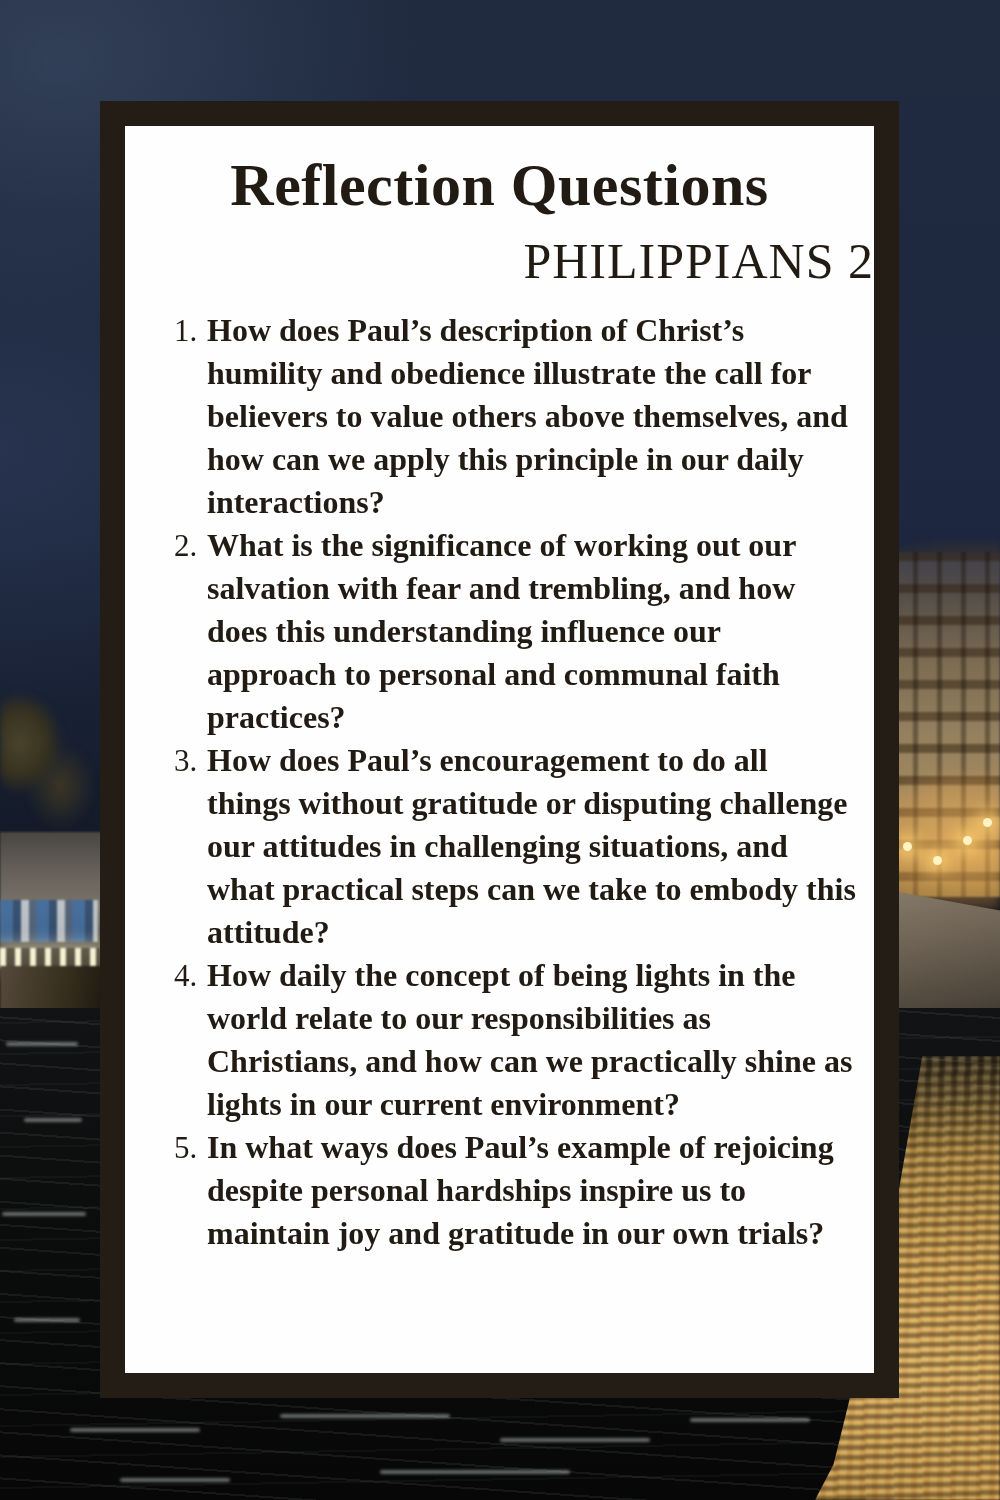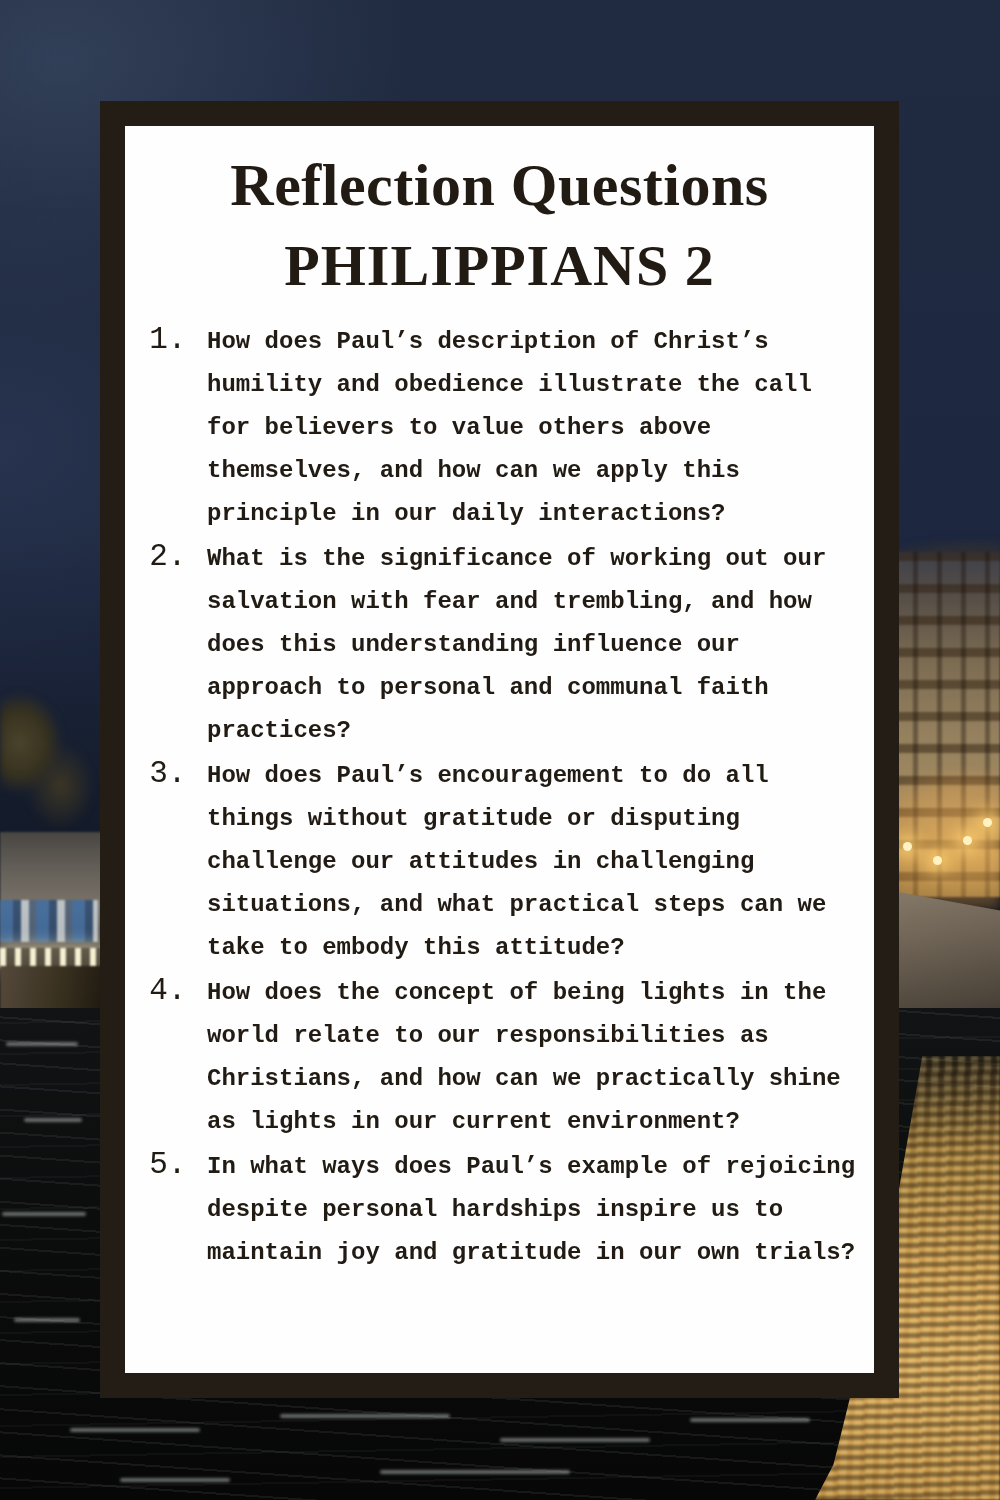--- a/index.html
+++ b/index.html
@@ -98,26 +98,26 @@
     position:absolute;left:100px;top:101px;width:799px;height:1297px;
     box-sizing:border-box;border:25px solid var(--frame);
     background:var(--card-bg);z-index:5;
     color:var(--ink);
   }
   .card-title-1{
     margin-top:26px;text-align:center;font-weight:bold;
     font-size:60px;line-height:1.1;letter-spacing:.5px;
   }
   .card-title-2{
-    margin-top:16px;text-align:center;font-weight:bold;
-    font-size:58px;line-height:1.1;letter-spacing:1px;
+    margin-top:16px;text-align:right;font-weight:normal;
+    font-size:50px;line-height:1.1;letter-spacing:1px;
   }
   .questions{
     margin:20px 18px 0 0;padding-left:80px;
-    font-size:24px;line-height:43px;font-weight:bold;font-family:Liberation Mono, monospace;
+    font-size:32px;line-height:43px;font-weight:bold;
   }
   .questions li{padding-left:2px;}
   .questions li::marker{font-weight:normal;font-size:31px;}
 </style>
 </head>
 <body>
 
 <div class="bg">
   <div class="sky"></div>
 
@@ -151,16 +151,16 @@
   <div class="gold-water"></div>
 </div>
 
 <div class="card">
   <div class="card-title-1">Reflection Questions</div>
   <div class="card-title-2">PHILIPPIANS 2</div>
   <ol class="questions">
     <li>How does Paul’s description of Christ’s humility and obedience illustrate the call for believers to value others above themselves, and how can we apply this principle in our daily interactions?</li>
     <li>What is the significance of working out our salvation with fear and trembling, and how does this understanding influence our approach to personal and communal faith practices?</li>
     <li>How does Paul’s encouragement to do all things without gratitude or disputing challenge our attitudes in challenging situations, and what practical steps can we take to embody this attitude?</li>
-    <li>How does the concept of being lights in the world relate to our responsibilities as Christians, and how can we practically shine as lights in our current environment?</li>
+    <li>How daily the concept of being lights in the world relate to our responsibilities as Christians, and how can we practically shine as lights in our current environment?</li>
     <li>In what ways does Paul’s example of rejoicing despite personal hardships inspire us to maintain joy and gratitude in our own trials?</li>
   </ol>
 </div>
 
 </body></html>

